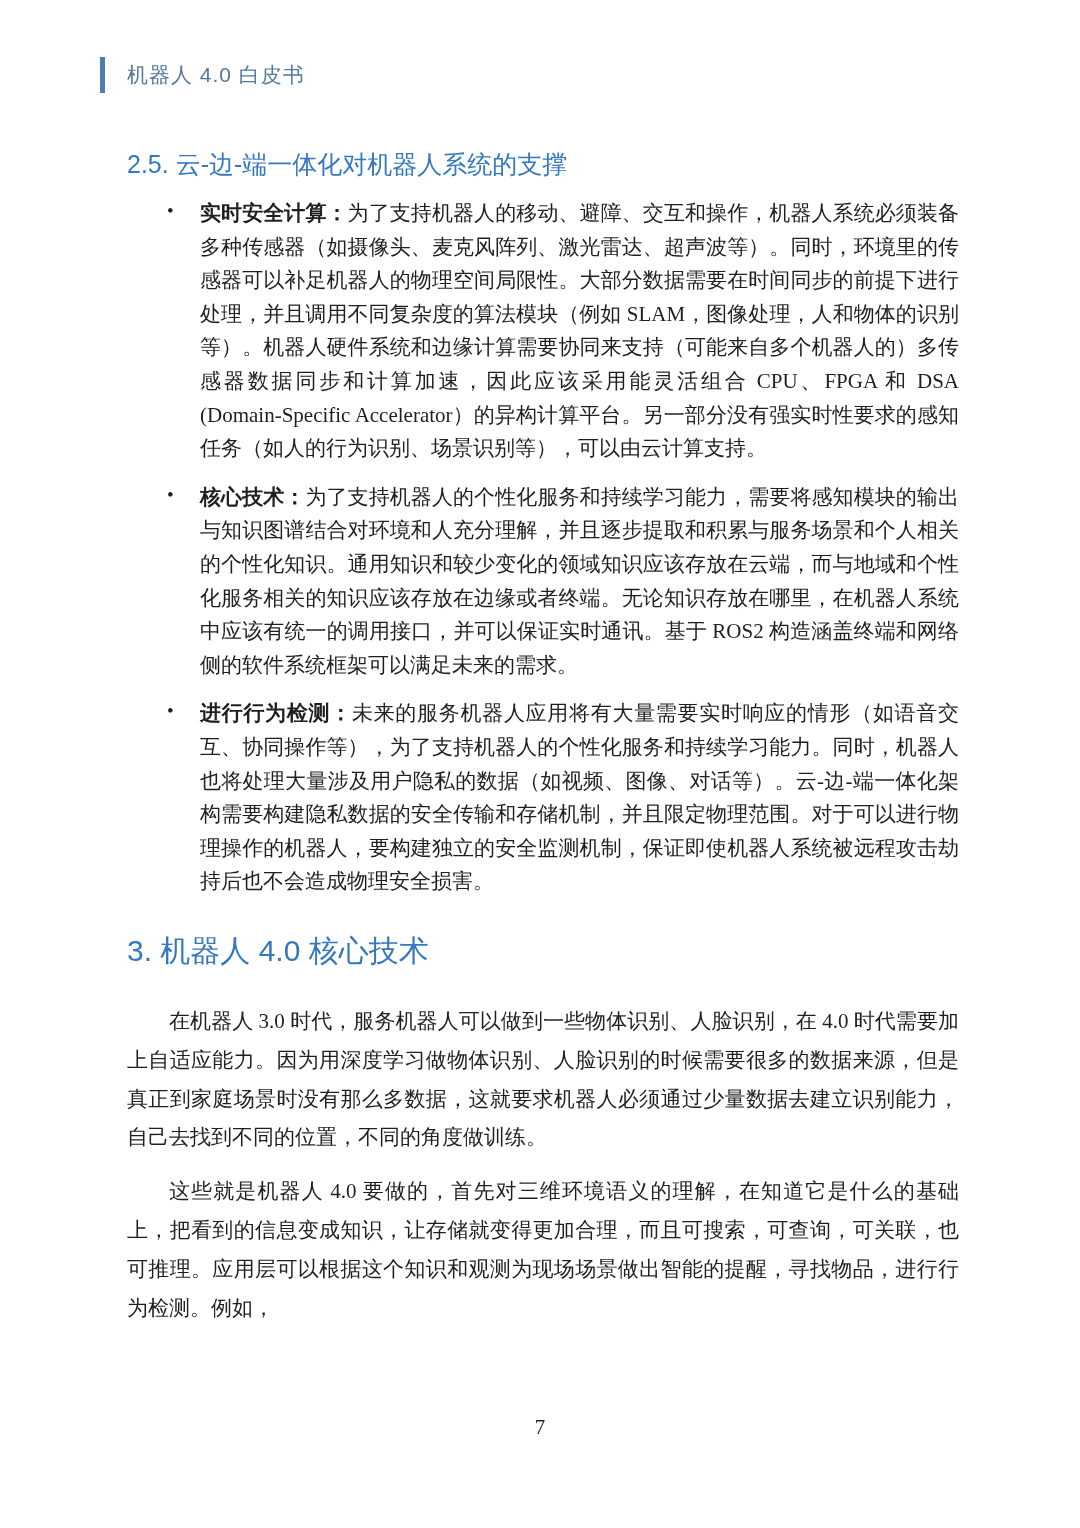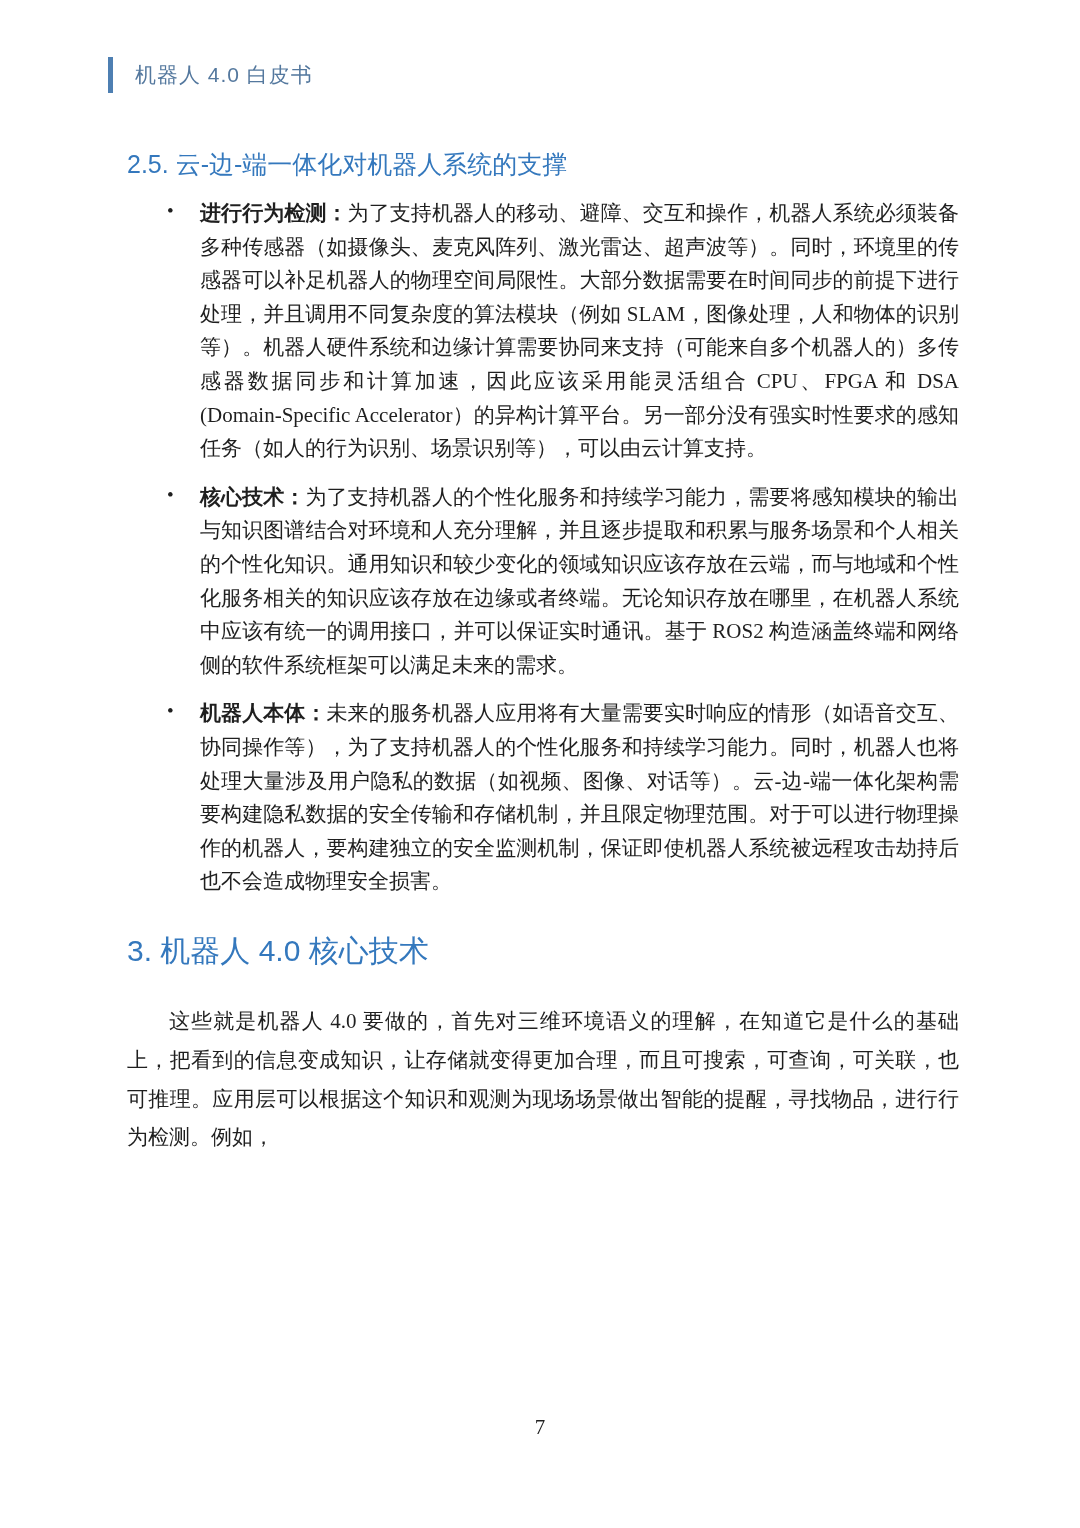--- a/index.html
+++ b/index.html
@@ -12,21 +12,21 @@
     margin: 0 auto;
     background: #ffffff;
     overflow: hidden;
     font-family: "Liberation Serif", "DejaVu Serif", serif;
     color: #1f1f1f;
   }
   
   .running-header {
     position: absolute;
     top: 57px;
-    left: 108px;
+    left: 100px;
     display: flex;
     align-items: center;
   }
   .header-bar {
     display: inline-block;
     width: 5px;
     height: 36px;
     background: #4e7fb2;
     margin-right: 22px;
   }
@@ -110,33 +110,34 @@
 
   <div class="content">
 
 
     <h2 class="h2-heading">2.5. 云-边-端一体化对机器人系统的支撑</h2>
 
 
     <ul class="bullet-list">
       <li class="bullet-item">
         <span class="bullet-marker">•</span>
-        <span class="bullet-term">进行行为检测：</span><span>为了支持机器人的移动、避障、交互和操作，机器人系统必须装备多种传感器（如摄像头、麦克风阵列、激光雷达、超声波等）。同时，环境里的传感器可以补足机器人的物理空间局限性。大部分数据需要在时间同步的前提下进行处理，并且调用不同复杂度的算法模块（例如 SLAM，图像处理，人和物体的识别等）。机器人硬件系统和边缘计算需要协同来支持（可能来自多个机器人的）多传感器数据同步和计算加速，因此应该采用能灵活组合 CPU、FPGA 和 DSA (Domain-Specific Accelerator）的异构计算平台。另一部分没有强实时性要求的感知任务（如人的行为识别、场景识别等），可以由云计算支持。</span>
+        <span class="bullet-term">实时安全计算：</span><span>为了支持机器人的移动、避障、交互和操作，机器人系统必须装备多种传感器（如摄像头、麦克风阵列、激光雷达、超声波等）。同时，环境里的传感器可以补足机器人的物理空间局限性。大部分数据需要在时间同步的前提下进行处理，并且调用不同复杂度的算法模块（例如 SLAM，图像处理，人和物体的识别等）。机器人硬件系统和边缘计算需要协同来支持（可能来自多个机器人的）多传感器数据同步和计算加速，因此应该采用能灵活组合 CPU、FPGA 和 DSA (Domain-Specific Accelerator）的异构计算平台。另一部分没有强实时性要求的感知任务（如人的行为识别、场景识别等），可以由云计算支持。</span>
       </li>
       <li class="bullet-item">
         <span class="bullet-marker">•</span>
         <span class="bullet-term">核心技术：</span><span>为了支持机器人的个性化服务和持续学习能力，需要将感知模块的输出与知识图谱结合对环境和人充分理解，并且逐步提取和积累与服务场景和个人相关的个性化知识。通用知识和较少变化的领域知识应该存放在云端，而与地域和个性化服务相关的知识应该存放在边缘或者终端。无论知识存放在哪里，在机器人系统中应该有统一的调用接口，并可以保证实时通讯。基于 ROS2 构造涵盖终端和网络侧的软件系统框架可以满足未来的需求。</span>
       </li>
       <li class="bullet-item">
         <span class="bullet-marker">•</span>
-        <span class="bullet-term">机器人本体：</span><span>未来的服务机器人应用将有大量需要实时响应的情形（如语音交互、协同操作等），为了支持机器人的个性化服务和持续学习能力。同时，机器人也将处理大量涉及用户隐私的数据（如视频、图像、对话等）。云-边-端一体化架构需要构建隐私数据的安全传输和存储机制，并且限定物理范围。对于可以进行物理操作的机器人，要构建独立的安全监测机制，保证即使机器人系统被远程攻击劫持后也不会造成物理安全损害。</span>
+        <span class="bullet-term">进行行为检测：</span><span>未来的服务机器人应用将有大量需要实时响应的情形（如语音交互、协同操作等），为了支持机器人的个性化服务和持续学习能力。同时，机器人也将处理大量涉及用户隐私的数据（如视频、图像、对话等）。云-边-端一体化架构需要构建隐私数据的安全传输和存储机制，并且限定物理范围。对于可以进行物理操作的机器人，要构建独立的安全监测机制，保证即使机器人系统被远程攻击劫持后也不会造成物理安全损害。</span>
       </li>
     </ul>
 
     <h1 class="h1-heading">3. 机器人 4.0 核心技术</h1>
 
+    <p class="body-par indent">在机器人 3.0 时代，服务机器人可以做到一些物体识别、人脸识别，在 4.0 时代需要加上自适应能力。因为用深度学习做物体识别、人脸识别的时候需要很多的数据来源，但是真正到家庭场景时没有那么多数据，这就要求机器人必须通过少量数据去建立识别能力，自己去找到不同的位置，不同的角度做训练。</p>
     <p class="body-par indent s3-par">这些就是机器人 4.0 要做的，首先对三维环境语义的理解，在知道它是什么的基础上，把看到的信息变成知识，让存储就变得更加合理，而且可搜索，可查询，可关联，也可推理。应用层可以根据这个知识和观测为现场场景做出智能的提醒，寻找物品，进行行为检测。例如，</p>
 
   </div>
 
   <div class="page-footer">7</div>
 
 </div>
 
 </body></html>

